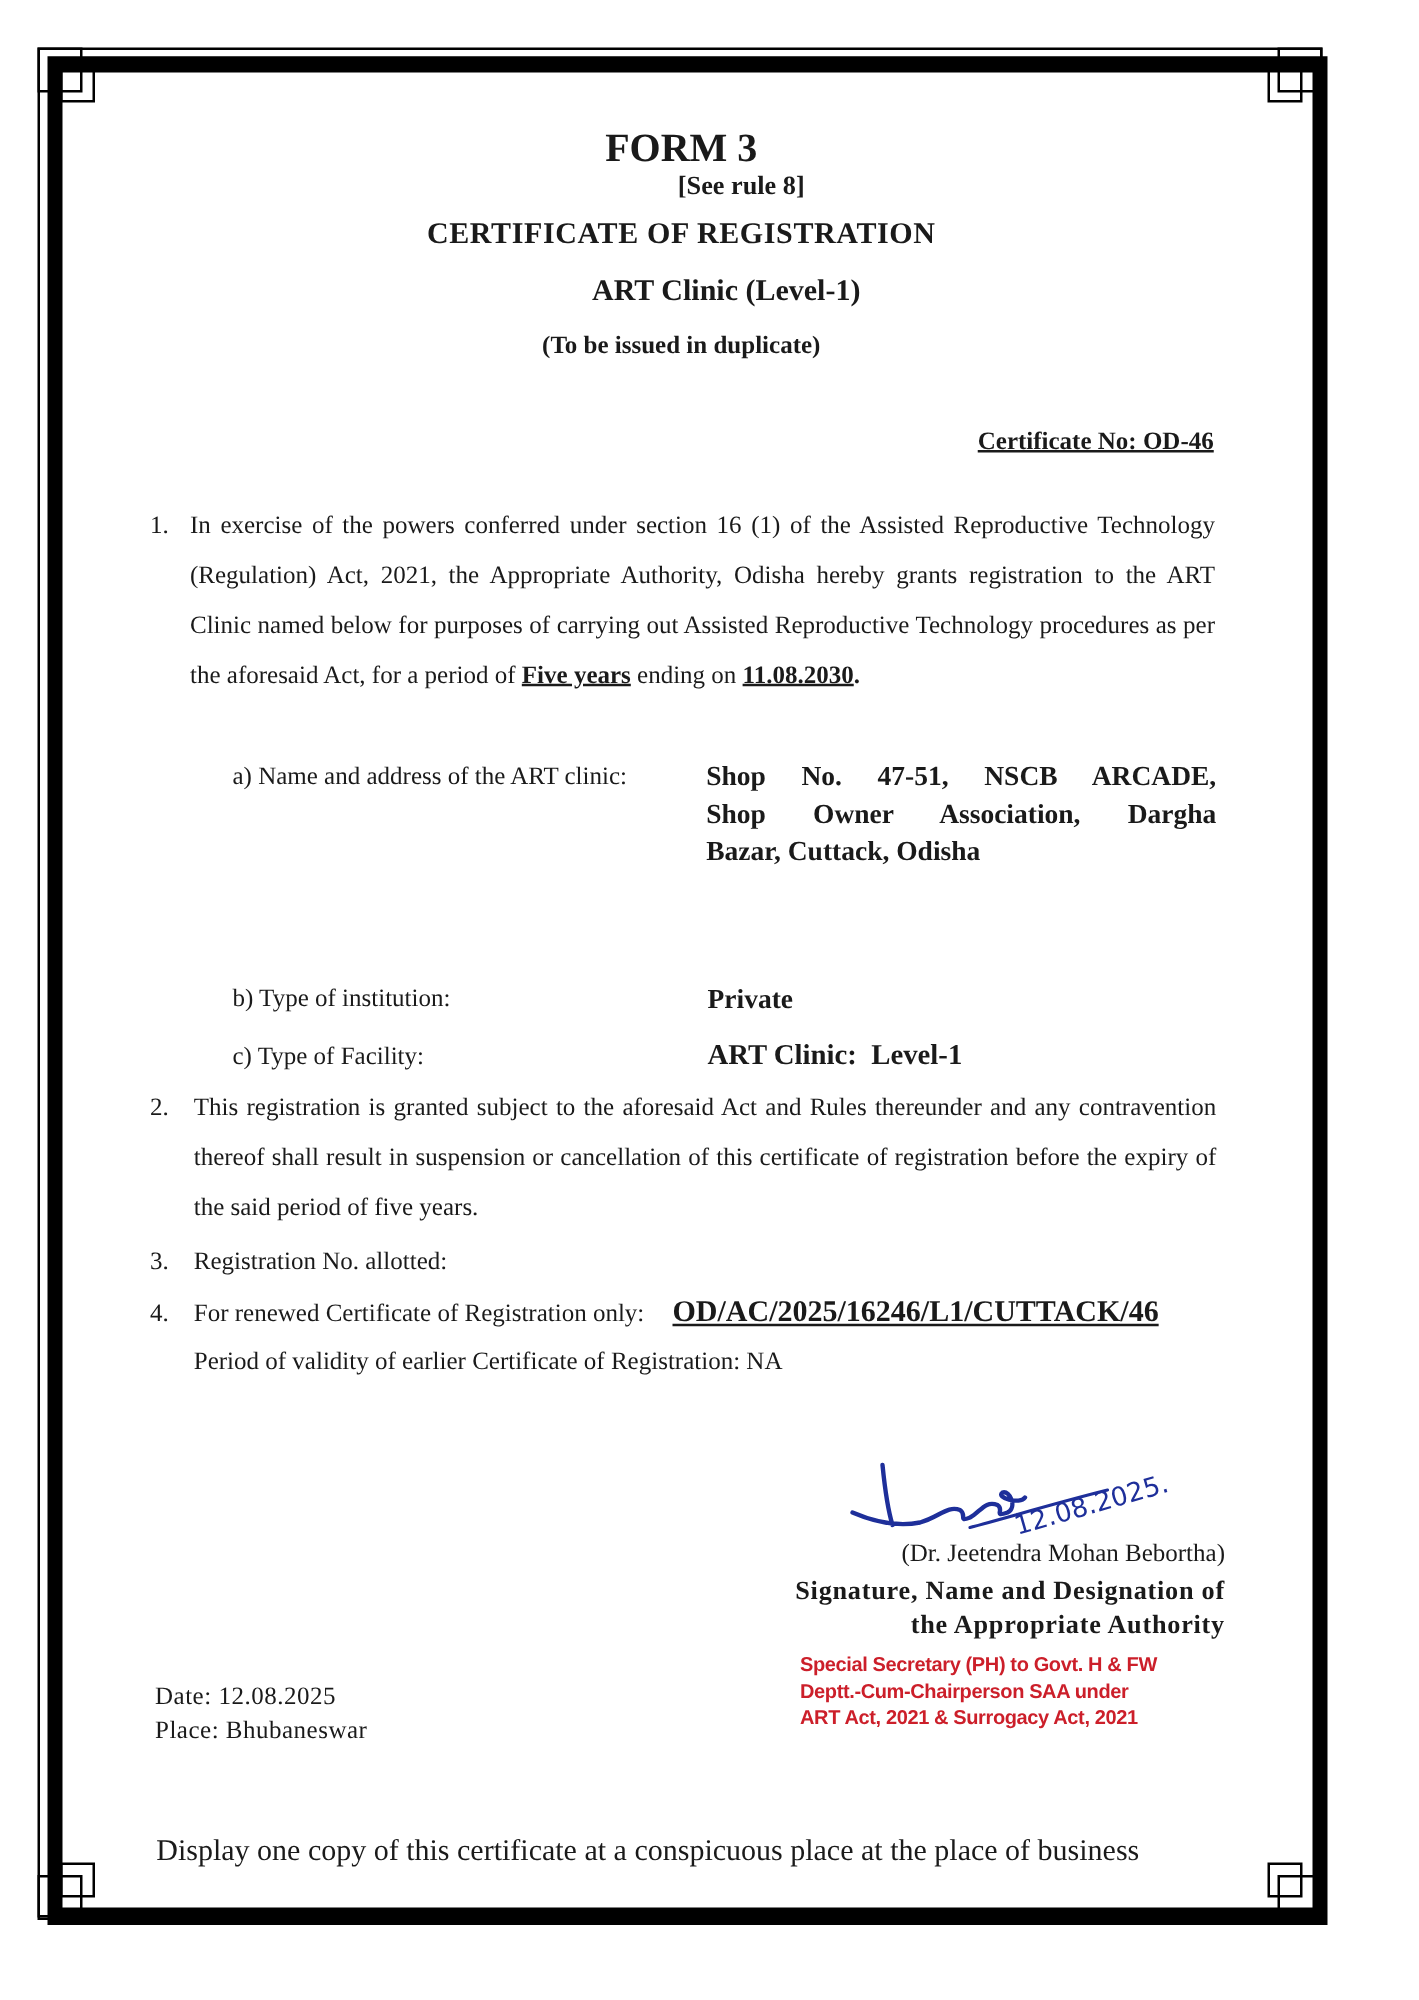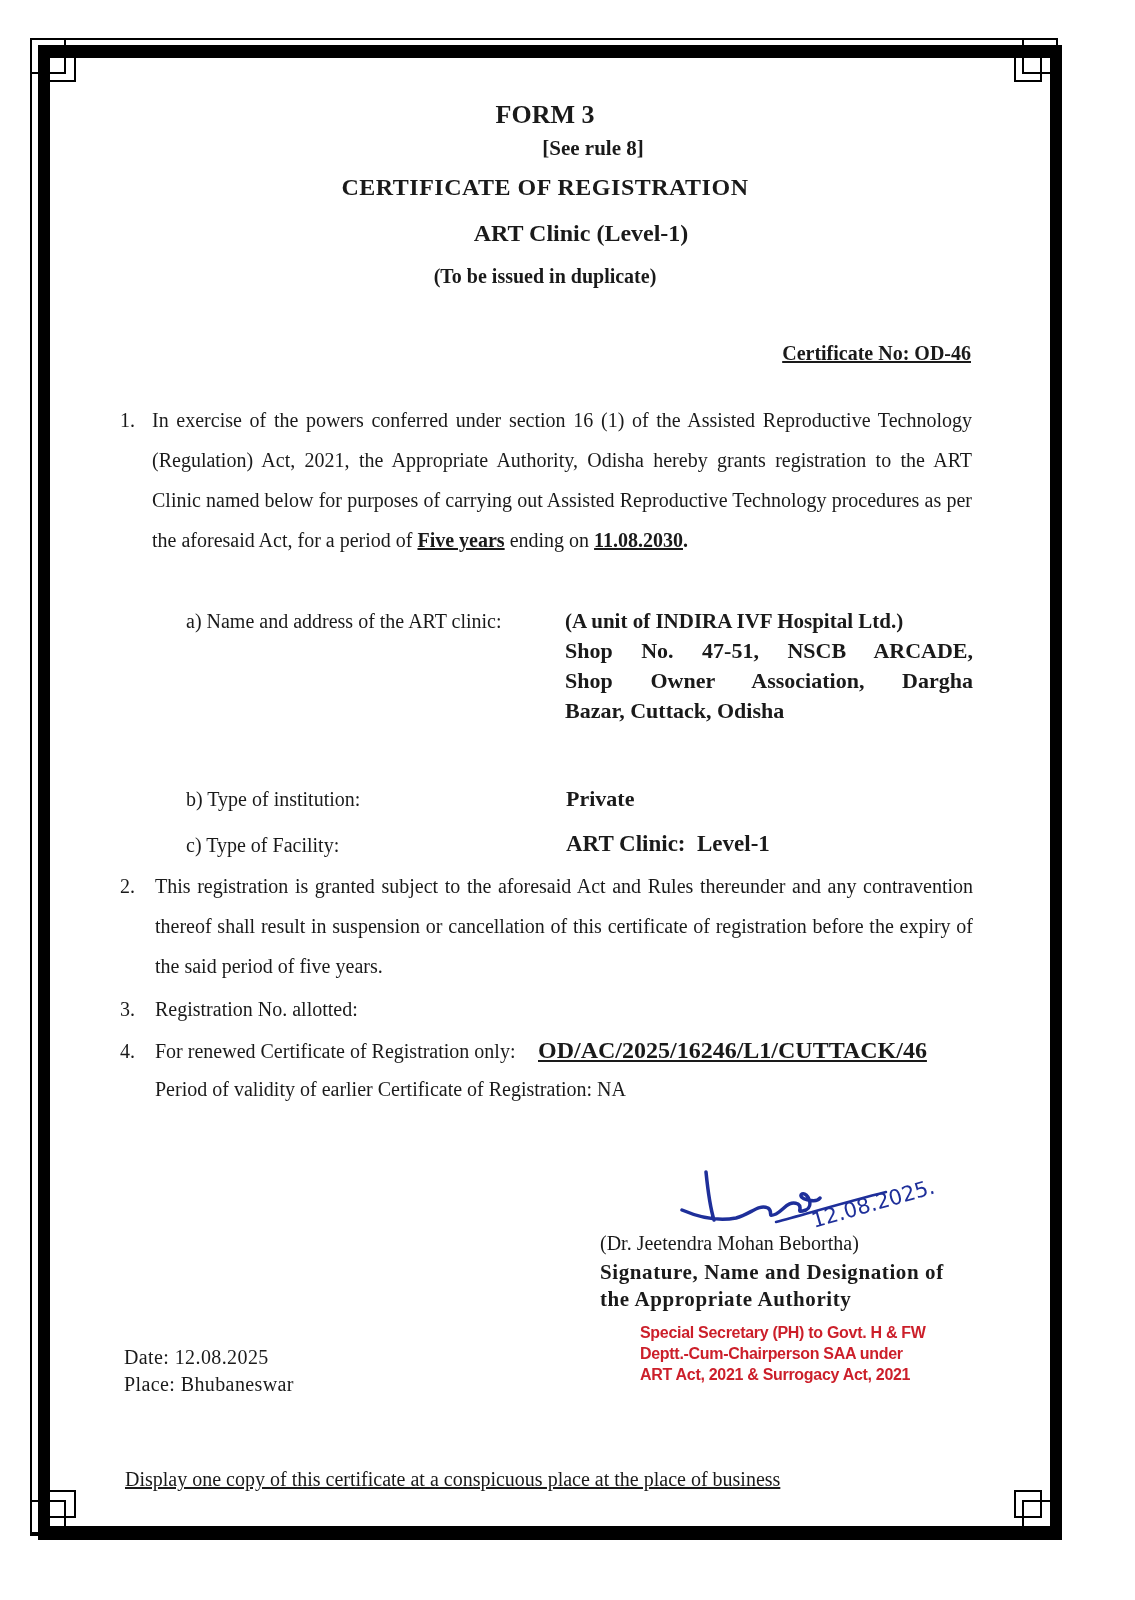--- a/index.html
+++ b/index.html
@@ -14,21 +14,21 @@
   .corner.tr1 { left:1022px; top:38px; }
   .corner.tr2 { left:1014px; top:54px; width:24px; height:24px; }
   .corner.bl1 { left:30px; top:1500px; }
   .corner.bl2 { left:48px; top:1490px; width:24px; height:24px; }
   .corner.br1 { left:1022px; top:1500px; }
   .corner.br2 { left:1014px; top:1490px; width:24px; height:24px; }
 
   .abs { position:absolute; }
   .center { left:0; width:1090px; text-align:center; }
   .bold { font-weight:bold; }
-  .title1 { top:100px; font-size:26px; font-weight:bold; }
+  .title1 { top:100px; font-size:32px; font-weight:bold; }
   .title2 { top:136px; font-size:21px; font-weight:bold;margin-left:48px; }
   .title3 { top:174px; font-size:24px; font-weight:bold; letter-spacing:0.5px; }
   .title4 { top:220px; font-size:24px; font-weight:bold;padding-left:36px; }
   .title5 { top:265px; font-size:20px; font-weight:bold; }
 
   .certno { top:342px; right:164px; font-size:20px; font-weight:bold; text-decoration:underline; }
 
   .para { font-size:20px; line-height:40px; text-align:justify; text-align-last:left; }
   .num { font-size:20px; }
   .u { text-decoration:underline; font-weight:bold; }
@@ -41,30 +41,30 @@
 
   .addr { top:606px; left:565px; width:408px; }
   .addr div { text-align:justify; text-align-last:justify; }
   .addr div.first, .addr div.last, .addr div.second { text-align-last:left; }
 
   .p2 { top:866px; left:155px; width:818px; }
   .n2 { top:866px; left:120px; line-height:40px; }
 
   .regno { top:990px; left:538px; font-size:24px; font-weight:bold; text-decoration:underline;margin-top:47px; }
 
-  .sig-block { top:1232px; left:600px; width:380px; text-align:left; }
+  .sig-block { top:1232px; left:600px; width:380px; text-align:right; }
   .sig-name { font-size:20px; }
   .sig-role { font-size:21px; font-weight:bold; letter-spacing:0.6px; line-height:27px; }
 
   .stamp { top:1322px; left:640px; width:340px; text-align:left; color:#cc1f2a; font-family:"Liberation Sans", sans-serif; font-weight:bold; font-size:16px; line-height:21px; letter-spacing:-0.3px; }
   .stamp .thin { font-weight:bold;margin-top:31px; }
 
   .date { top:1344px; left:124px; font-size:20px; font-weight:normal; line-height:27px; letter-spacing:0.4px; }
 
-  .footer { top:1468px; left:125px; font-size:20px; text-decoration:underline; }
+  .footer { top:1468px; left:125px; font-size:24px; }
 
   .signature { position:absolute; left:676px; top:1152px; }
 </style>
 </head>
 <body>
 
 <div class="frame-thin"></div>
 <div class="frame-thick"></div>
 <div class="corner tl1"></div>
 <div class="corner tl2"></div>
@@ -83,21 +83,20 @@
 
 <div class="abs certno">Certificate No: OD-46</div>
 
 <div class="abs num n1">1.</div>
 <div class="abs para p1">
   <span>In exercise of the powers conferred under section 16 (1) of the Assisted Reproductive Technology (Regulation) Act, 2021, the Appropriate Authority, Odisha hereby grants registration to the ART Clinic named below for purposes of carrying out Assisted Reproductive Technology procedures as per the aforesaid Act, for a period of </span><span class="u">Five years</span><span> ending on </span><span class="u">11.08.2030</span><span class="bold">.</span>
 </div>
 
 <div class="abs label" style="top:610px; left:186px;">a) Name and address of the ART clinic:</div>
 <div class="abs addr">
-  <div class="val second" style="font-size:21px;">(A unit of INDIRA IVF Hospital Ltd.)</div>
   <div class="val">Shop No. 47-51, NSCB ARCADE,</div>
   <div class="val">Shop Owner Association, Dargha</div>
   <div class="val last">Bazar, Cuttack, Odisha</div>
 </div>
 
 <div class="abs label" style="top:788px; left:186px;">b) Type of institution:</div>
 <div class="abs val" style="top:784px; left:566px;">Private</div>
 
 <div class="abs label" style="top:834px; left:186px;">c) Type of Facility:</div>
 <div class="abs val" style="top:829px; left:566px; font-size:23px; white-space:pre;">ART Clinic:  Level-1</div>

